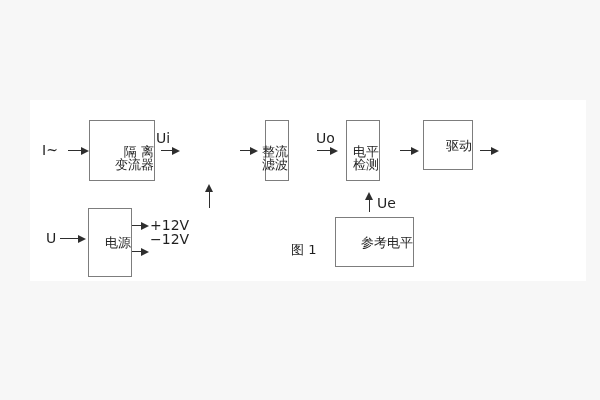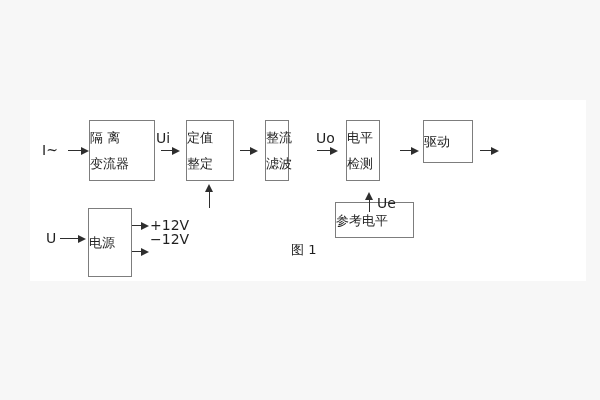--- a/index.html
+++ b/index.html
@@ -6,22 +6,22 @@
   body{
     width:600px;height:400px;overflow:hidden;
     background:#f7f7f7;
     font-family:"DejaVu Sans","Liberation Sans",sans-serif;
   }
   .stage{position:relative;width:600px;height:400px;}
   .panel{position:absolute;left:30px;top:100px;width:556px;height:181px;background:#ffffff;}
   .box{
     position:absolute;box-sizing:border-box;
     border:1px solid #7d7d7d;background:#ffffff;
-    display:flex;flex-direction:column;align-items:flex-start;
-    justify-content:space-between;padding:10px 0;
+    display:flex;flex-direction:column;align-items:flex-end;
+    justify-content:space-between;padding:24px 0;
     font-size:13px;color:#1f1f1f;
   }
   .box.single{justify-content:center;}
   .box span{line-height:1;white-space:pre;}
   .hline{position:absolute;height:1px;background:#2e2e2e;}
   .vline{position:absolute;width:1px;background:#2e2e2e;}
   .ah-r{position:absolute;width:0;height:0;
     border-top:4px solid transparent;border-bottom:4px solid transparent;
     border-left:8px solid #2e2e2e;}
   .ah-u{position:absolute;width:0;height:0;
@@ -35,40 +35,36 @@
 <body>
 
 <div class="stage">
 
   <div class="panel"></div>
 
   <div class="box" style="left:89px;top:120px;width:66px;height:61px">
     <span>隔 离</span>
     <span>变流器</span>
   </div>
-  <div class="box" style="left:186px;top:120px;width:48px;height:61px">
-    <span>定值</span>
-    <span>整定</span>
-  </div>
   <div class="box" style="left:265px;top:120px;width:24px;height:61px">
     <span>整流</span>
     <span>滤波</span>
   </div>
   <div class="box" style="left:346px;top:120px;width:34px;height:61px">
     <span>电平</span>
     <span>检测</span>
   </div>
   <div class="box single" style="left:423px;top:120px;width:50px;height:43px">
     <span>驱动</span>
   </div>
 
   <div class="box single" style="left:88px;top:208px;width:44px;height:69px">
     <span>电源</span>
   </div>
-  <div class="box single" style="left:335px;top:202px;width:79px;height:36px">
+  <div class="box single" style="left:335px;top:217px;width:79px;height:36px">
     <span>参考电平</span>
   </div>
 
   <div class="lbl" style="left:42px;top:143px">I~</div>
   <div class="lbl" style="left:46px;top:231px">U</div>
 
   <div class="lbl c" style="left:156px;top:131px;width:28px">Ui</div>
   <div class="lbl c" style="left:316px;top:131px;width:28px">Uo</div>
   <div class="lbl" style="left:377px;top:196px">Ue</div>
   <div class="lbl" style="left:150px;top:218px">+12V</div>

